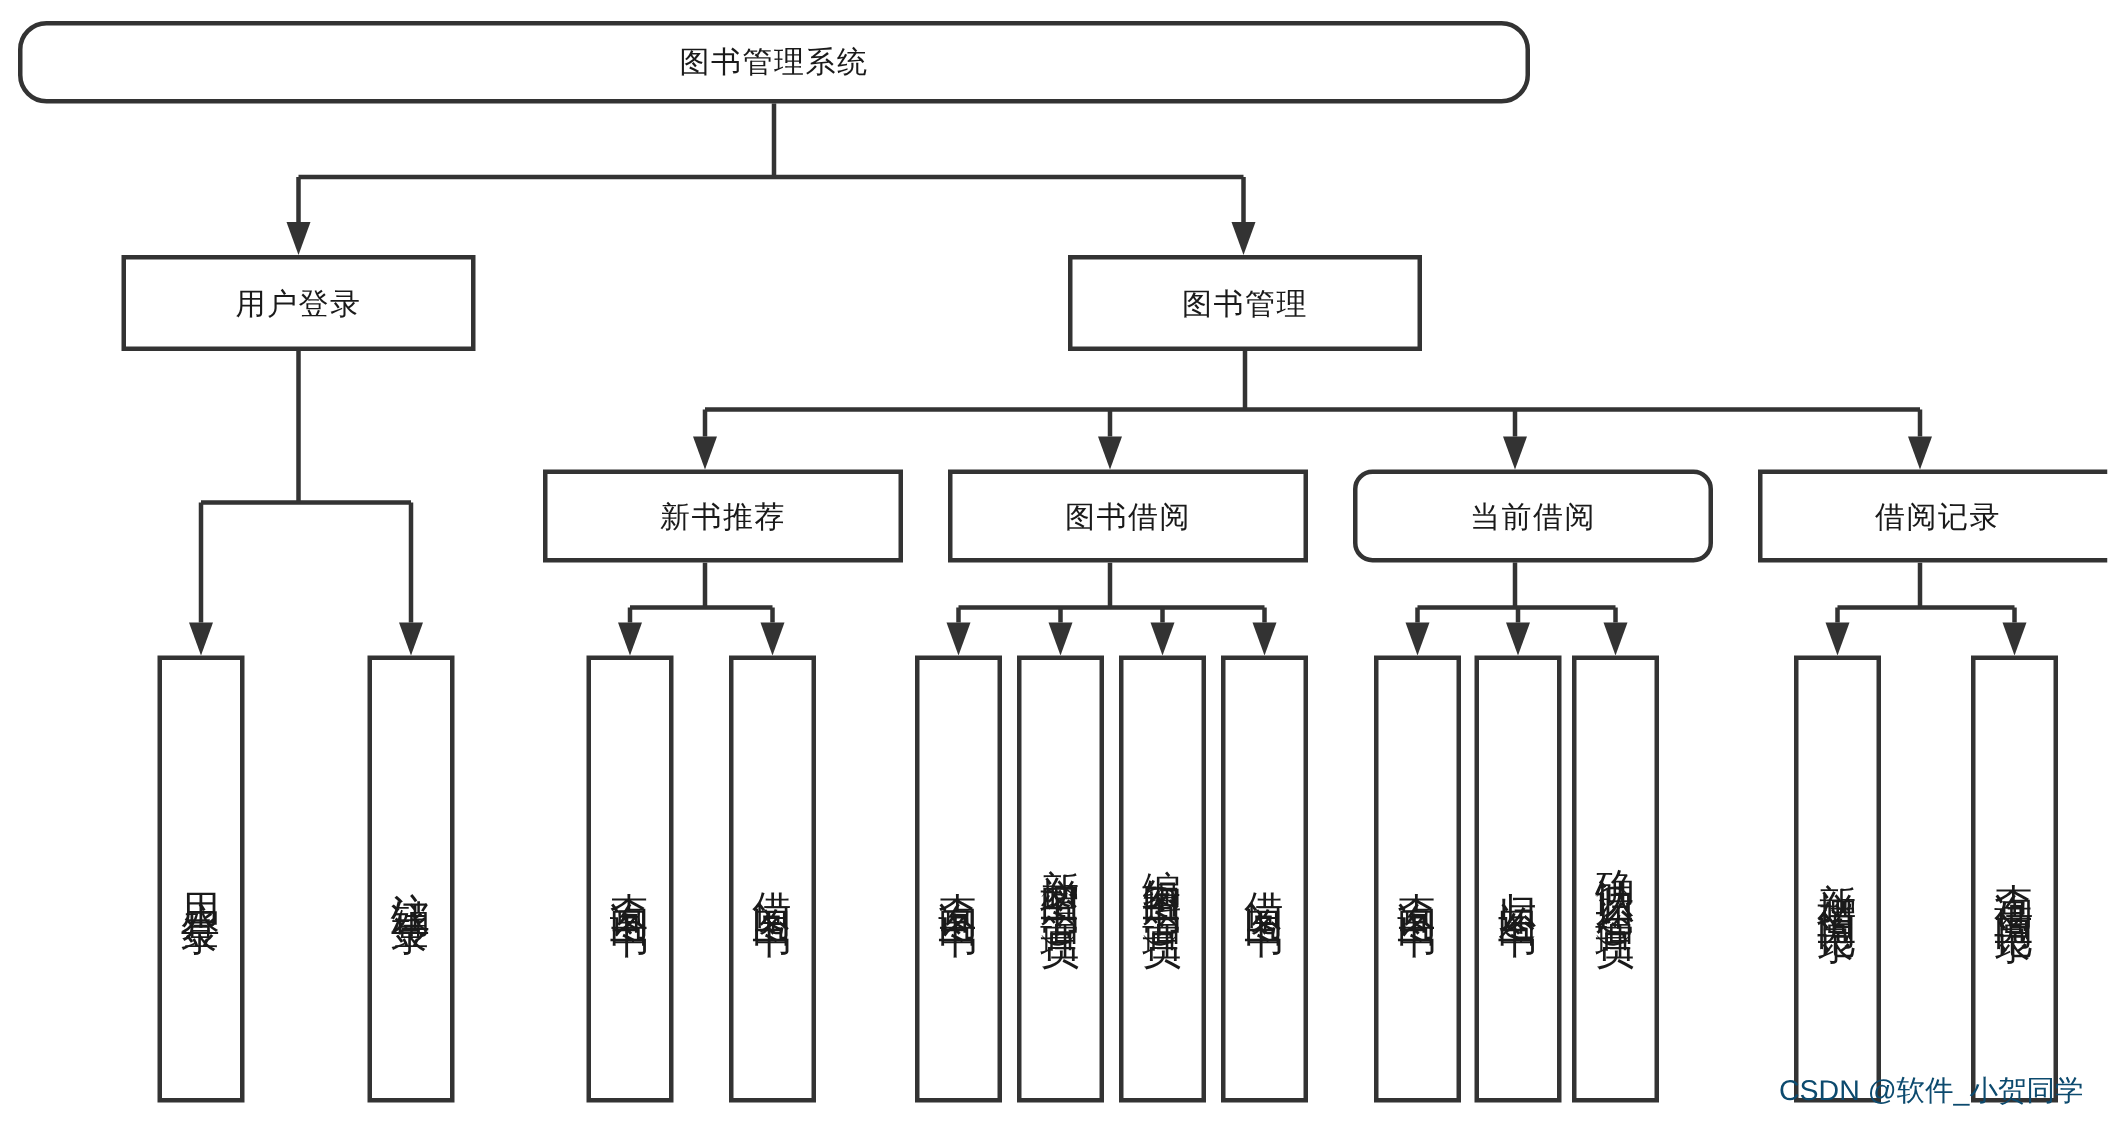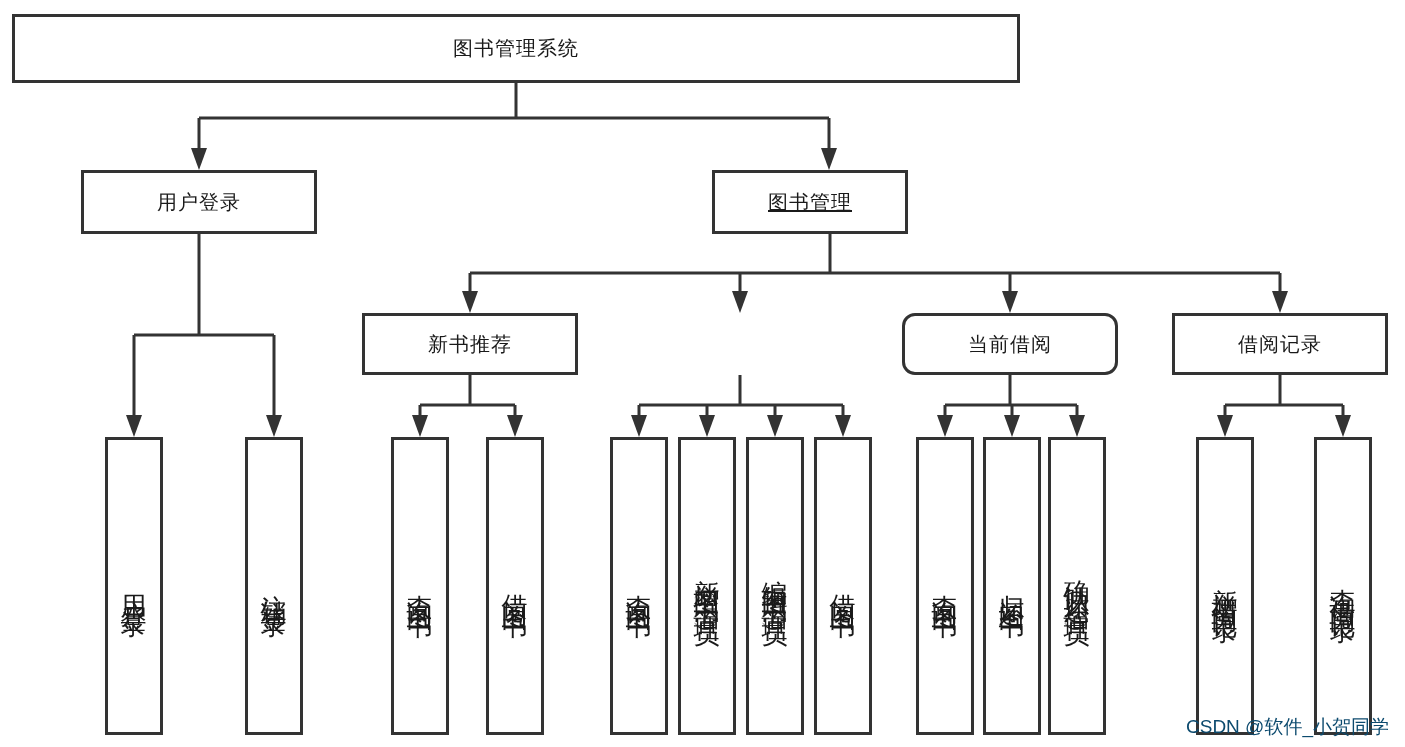--- a/index.html
+++ b/index.html
@@ -35,24 +35,24 @@
     box-sizing: border-box;
     border: 3px solid #333333;
     background: #ffffff;
     display: flex;
     align-items: center;
     justify-content: center;
     color: #1a1a1a;
     z-index: 2;
   }
   .hbox { font-size: 20px; letter-spacing: 1px; }
-  .root  { left: 12px;  top: 14px;  width: 1008px; height: 69px; }
+  .root  { left: 12px;  top: 14px;  width: 1008px; height: 55px; border-radius: 19px; }
   .l2a   { left: 81px;  top: 170px; width: 236px;  height: 64px; }
-  .l2b   { left: 712px; top: 170px; width: 196px;  height: 64px; text-decoration: underline; }
-  .l3    { top: 313px; height: 62px; width: 216px; }
+  .l2b   { left: 712px; top: 170px; width: 236px;  height: 64px; }
+  .l3    { top: 313px; height: 62px; width: 240px; }
   .l3a { left: 362px; }  .l3b { left: 632px; }  .l3c { left: 902px; border-radius: 13px; }  .l3d { left: 1172px; }
   .leaf {
     top: 437px; height: 298px; width: 58px;
   }
   .leaf span {
     writing-mode: vertical-rl;
     text-orientation: mixed;
     font-size: 26px;
     letter-spacing: 6px;
     line-height: 1;
@@ -135,20 +135,23 @@
   <div class="box hbox l2a">
     <span>用户登录</span>
   </div>
   <div class="box hbox l2b">
     <span>图书管理</span>
   </div>
 
   <div class="box hbox l3 l3a">
     <span>新书推荐</span>
   </div>
+  <div class="box hbox l3 l3b">
+    <span>图书借阅</span>
+  </div>
   <div class="box hbox l3 l3c">
     <span>当前借阅</span>
   </div>
   <div class="box hbox l3 l3d">
     <span>借阅记录</span>
   </div>
 
   <div class="box leaf f1">
     <span>用户登录</span>
   </div>

